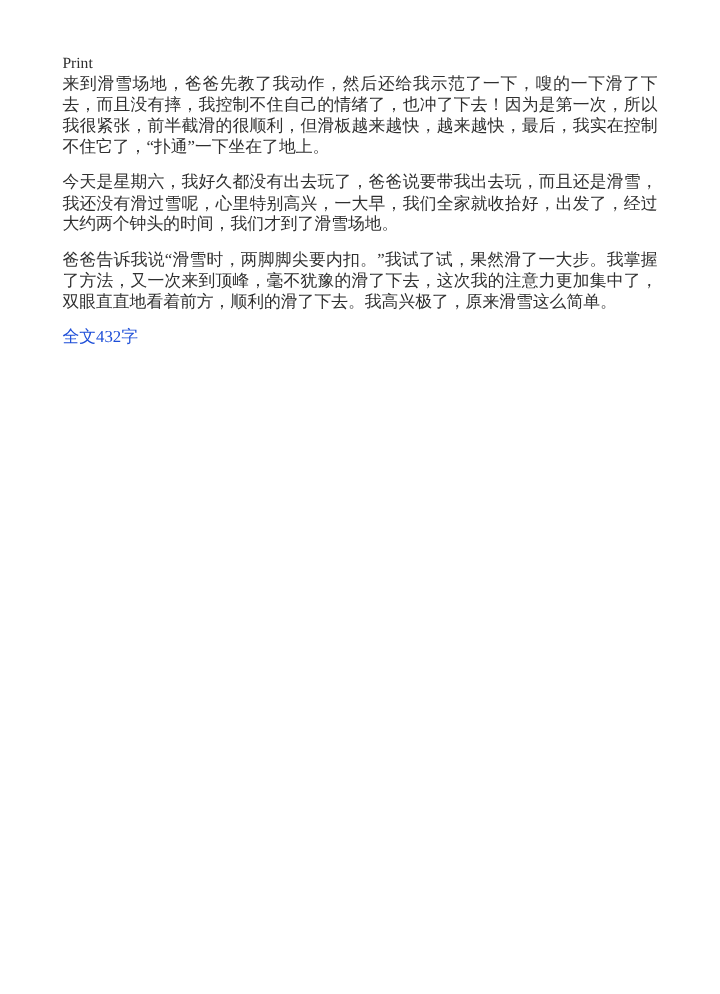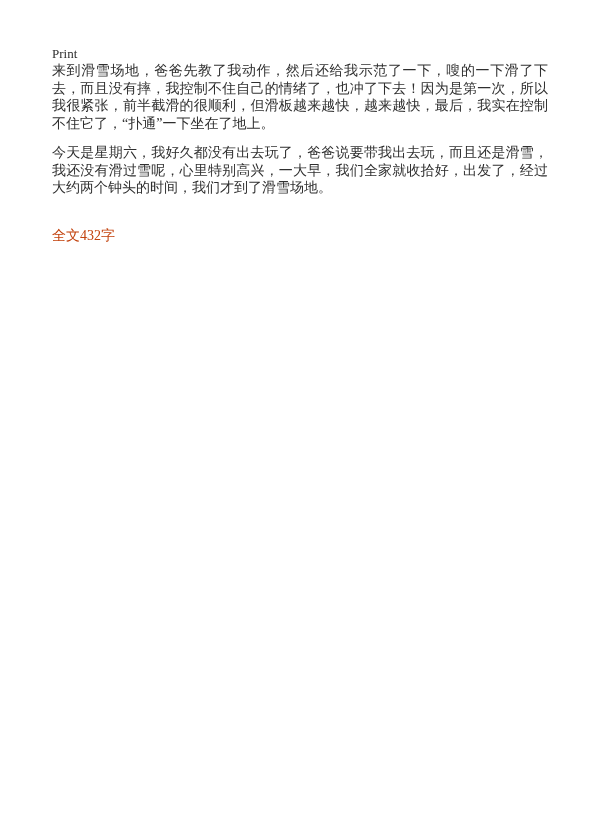--- a/index.html
+++ b/index.html
@@ -39,33 +39,34 @@
   .essay-paragraph {
     font-size: 14px;
     line-height: 17.5px;
     margin: 0 0 12px 0;
     text-align: justify;
     color: #2f2f2f;
   }
   .word-count {
     font-size: 14px;
     line-height: 17.5px;
-    margin-top: 30px;
-    color: #c2410c;
+    margin-top: 12px;
+    color: #1d4ed8;
   }
 </style>
 </head>
 <body>
 
 <div class="page">
 
   <span class="print-label">Print</span>
 
 
   <p class="essay-paragraph">来到滑雪场地，爸爸先教了我动作，然后还给我示范了一下，嗖的一下滑了下去，而且没有摔，我控制不住自己的情绪了，也冲了下去！因为是第一次，所以我很紧张，前半截滑的很顺利，但滑板越来越快，越来越快，最后，我实在控制不住它了，“扑通”一下坐在了地上。</p>
 
   <p class="essay-paragraph">今天是星期六，我好久都没有出去玩了，爸爸说要带我出去玩，而且还是滑雪，我还没有滑过雪呢，心里特别高兴，一大早，我们全家就收拾好，出发了，经过大约两个钟头的时间，我们才到了滑雪场地。</p>
 
+  <p class="essay-paragraph">爸爸告诉我说“滑雪时，两脚脚尖要内扣。”我试了试，果然滑了一大步。我掌握了方法，又一次来到顶峰，毫不犹豫的滑了下去，这次我的注意力更加集中了，双眼直直地看着前方，顺利的滑了下去。我高兴极了，原来滑雪这么简单。</p>
 
 
   <div class="word-count">全文432字</div>
 
 </div>
 
 </body></html>

